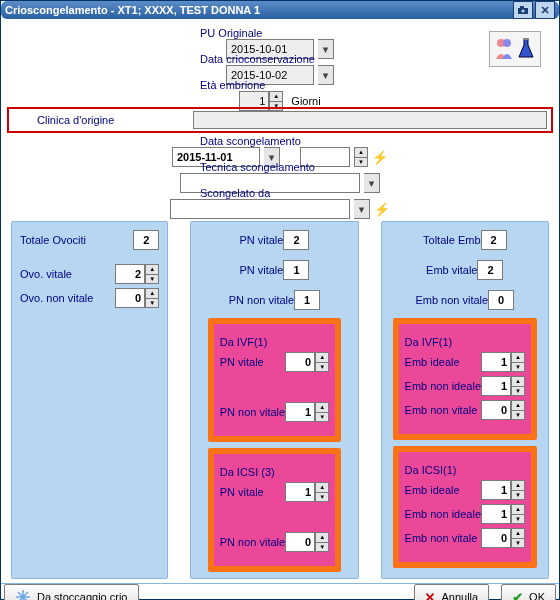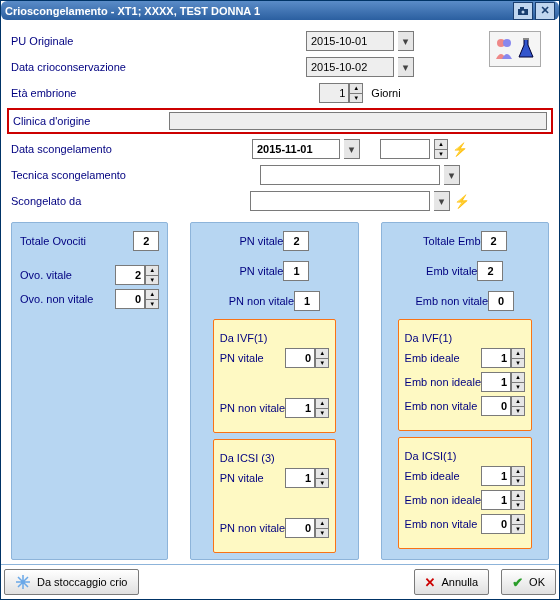--- a/index.html
+++ b/index.html
@@ -2,48 +2,48 @@
 <html><head>
 <meta charset="utf-8">
 <style>
   * { box-sizing: border-box; font-family: Tahoma, Arial, sans-serif; font-size: 11px; }
   body { margin: 0; background: #ccc; }
   .window { width: 560px; height: 600px; background: #fff; border: 1px solid #003366; display: flex; flex-direction: column; }
   .titlebar { height: 22px; background: linear-gradient(#5a8cc8,#2b5fa0); color: #fff; display: flex; align-items: center; padding: 0 4px; font-weight: bold; font-size: 12px; border-radius: 6px; }
   .titlebar .title { flex: 1; }
   .titlebar .btn { width: 20px; height: 18px; margin-left: 2px; background: #c0d6ef; border: 1px solid #1a3f70; display: flex; align-items: center; justify-content: center; color: #1a3f70; font-size: 11px; cursor: pointer; }
   .content { flex: 1; padding: 8px 10px 4px 10px; display: flex; flex-direction: column; }
-  .row { display: flex; align-items: center; height: 26px; }
+  .row { display: flex; align-items: center; height: 26px; flex-direction: column; }
   .lbl { width: 160px; color: #000080; }
   .val-area { flex: 1; display: flex; align-items: center; gap: 4px; justify-content: center; }
   .date-box { width: 88px; height: 20px; border: 1px solid #7a7a7a; background: #eee; padding: 0 4px; display: flex; align-items: center; }
   .date-box.enabled { background: #fff; }
   .dd-btn { width: 16px; height: 20px; border: 1px solid #7a7a7a; border-left: none; background: #e6e6e6; display: flex; align-items: center; justify-content: center; color: #444; cursor: pointer; }
   .spin { display: flex; }
   .spin-val { width: 30px; height: 20px; border: 1px solid #7a7a7a; background: #fff; text-align: right; padding-right: 3px; line-height: 18px; }
   .spin-btns { display: flex; flex-direction: column; }
   .spin-btns div { width: 14px; height: 10px; border: 1px solid #7a7a7a; background: #e6e6e6; font-size: 7px; line-height: 7px; text-align: center; cursor: pointer; }
   .spin-btns div:first-child { border-bottom: none; }
   .after { margin-left: 4px; color: #000; }
   .origin-row { border: 2px solid #cc0000; height: 26px; display: flex; align-items: center; padding: 0 4px; margin: 2px -4px; }
-  .origin-row .lbl { width: 156px; }
+  .origin-row .lbl { width: 156px; margin-left: 24px; }
   .origin-field { flex: 1; height: 18px; border: 1px solid #7a7a7a; background: #eee; }
   .bolt { color: #e6a800; font-size: 13px; }
   .select-empty { width: 180px; height: 20px; border: 1px solid #7a7a7a; background: #fff; }
   .time-box { width: 50px; height: 20px; border: 1px solid #7a7a7a; background: #fff; text-align:right; padding-right:2px; line-height:18px;}
   .big-icons { position: absolute; right: 18px; top: 30px; width: 52px; height: 36px; border: 1px solid #aaa; background: #f5f5f5; display: flex; align-items: center; justify-content: center; gap: 2px; }
   .big-icons svg { width: 20px; height: 24px; }
   .panels { display: flex; gap: 22px; margin-top: 8px; }
   .panel { background: #b7d6f2; border: 1px solid #8db4da; padding: 6px 8px; border-radius: 2px; }
   .panel.left { width: 168px; }
   .panel.mid, .panel.right { width: 180px; display: flex; flex-direction: column; gap: 6px; align-items: center; }
   .prow { display: flex; align-items: center; justify-content: space-between; height: 24px; }
   .prow .plbl { color: #000080; }
   .num-box { width: 26px; height: 20px; border: 1px solid #7a7a7a; background: #fff; text-align: center; line-height: 18px; font-weight: bold; }
-  .sub { border: 1px solid #f97316; background: #fef9c3; padding: 12px 6px; border-radius: 2px; }
+  .sub { border: 6px solid #f97316; background: #ec4899; padding: 12px 6px; border-radius: 2px; }
   .sub-title { color: #000080; margin-bottom: 2px; }
   .footer { height: 40px; border-top: 1px solid #8db4da; display: flex; align-items: center; padding: 0 3px; gap: 12px; }
   .btn3d { height: 26px; border: 1px solid #7a7a7a; background: linear-gradient(#fff,#e0e0e0); padding: 0 10px; display: flex; align-items: center; gap: 6px; cursor: pointer; border-radius: 2px; }
   .footer .spacer { flex: 1; }
   .tick { color: #2a9d2a; font-weight: bold; font-size: 13px; }
   .cross { color: #cc0000; font-weight: bold; font-size: 13px; }
   .relwrap { position: relative; }
 </style>
 </head>
 <body>

